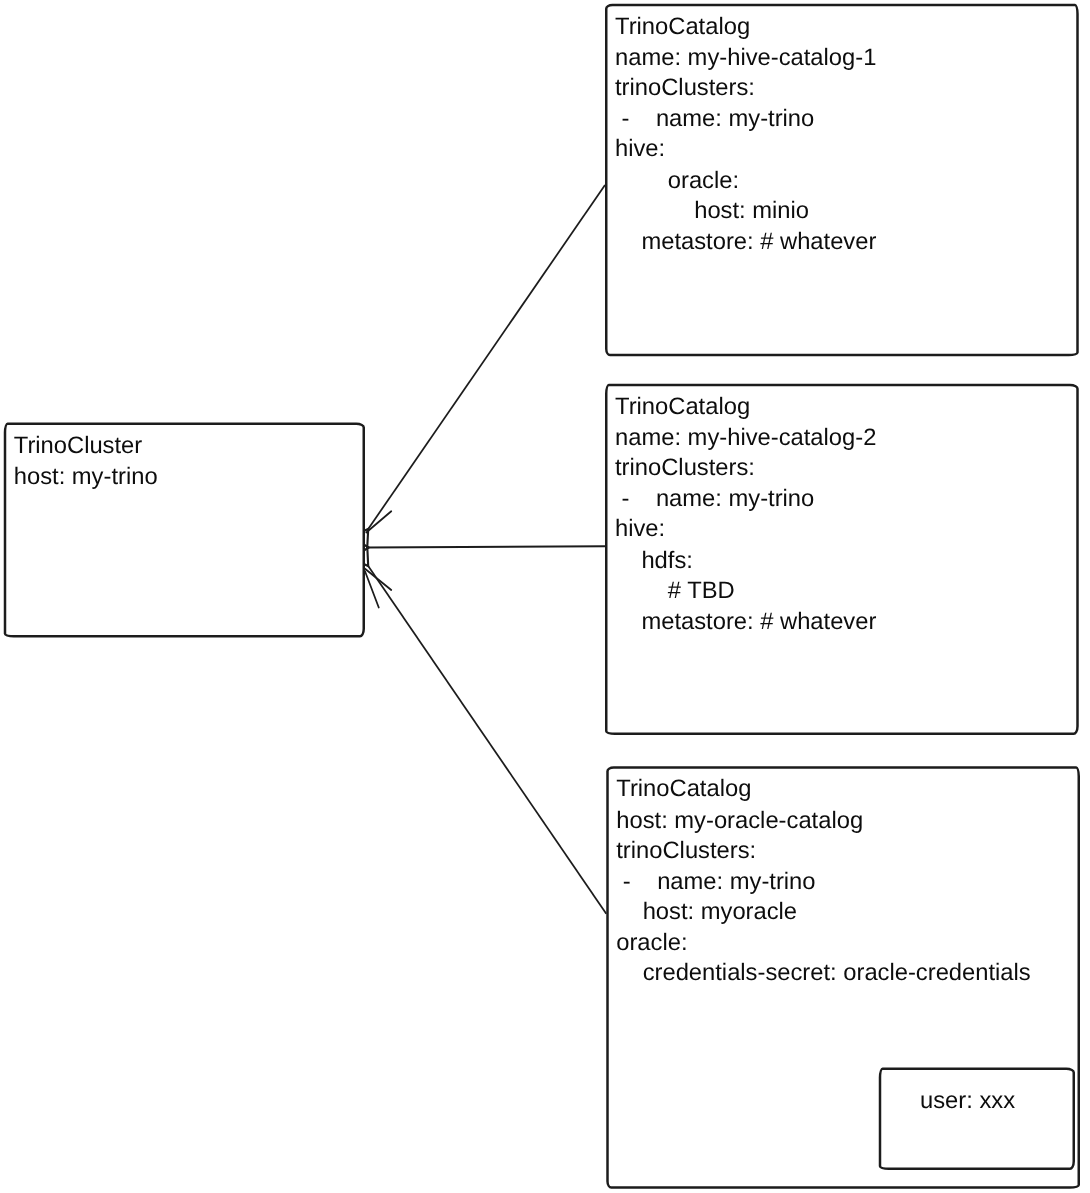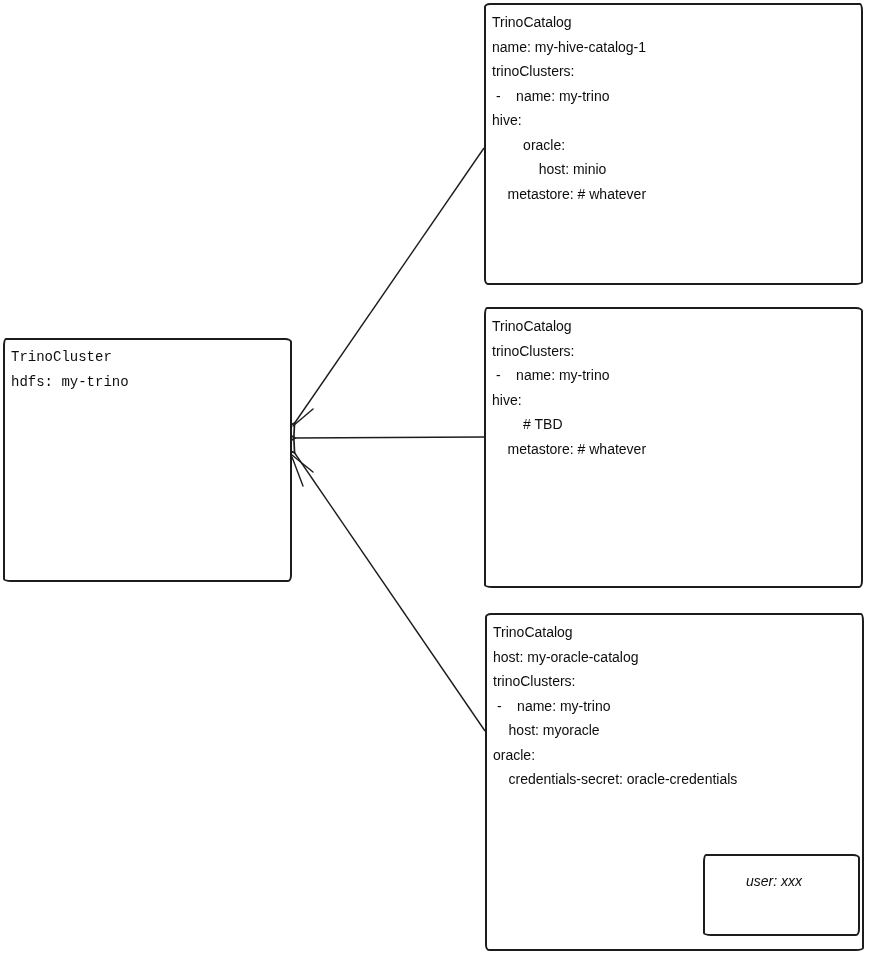--- a/index.html
+++ b/index.html
@@ -31,32 +31,31 @@
     box-sizing: border-box;
   }
   
   .sketch-a { border-radius: 3px 7px 4px 8px / 8px 4px 7px 3px; }
   .sketch-b { border-radius: 6px 3px 8px 4px / 4px 8px 3px 6px; }
   .box .text {
     padding: 5px 4px 0 6px;
   }
   .box .line {
     white-space: pre;
-    font-size: 14px;
+    font-size: 19px;
     line-height: 24.5px;
   }
-  #cluster-box   { left: 3px;   top: 338px; width: 289px; height: 244px; font-family: Liberation Mono, monospace; }
+  #cluster-box   { left: 3px;   top: 338px; width: 289px; height: 172px; }
   #catalog-box-1 { left: 484px; top: 3px;   width: 379px; height: 282px; }
   #catalog-box-2 { left: 484px; top: 307px; width: 379px; height: 281px; }
   #catalog-box-3 { left: 485px; top: 613px; width: 379px; height: 338px; }
   #secret-box    { left: 703px; top: 854px; width: 157px; height: 82px; }
   #secret-box .text {
     padding: 13px 15px 0 0;
     text-align: center;
-    font-style: italic;
   }
 </style>
 </head>
 <body>
 
 <div class="canvas">
 
   <svg class="connectors" viewBox="0 0 872 954" xmlns="http://www.w3.org/2000/svg">
     <defs>
       <marker id="ah" viewBox="-16 -16 32 32" markerWidth="32" markerHeight="32" refX="1" refY="0" orient="auto" markerUnits="userSpaceOnUse">
@@ -73,43 +72,45 @@
     <path d="M 293,426 L 313,409" fill="none" stroke="#1c1c1c" stroke-width="1.4" stroke-linecap="round"></path>
     <path d="M 292,455 L 313,472" fill="none" stroke="#1c1c1c" stroke-width="1.4" stroke-linecap="round"></path>
     <path d="M 292,457 L 303,486" fill="none" stroke="#1c1c1c" stroke-width="1.4" stroke-linecap="round"></path>
 
     <path d="M 760,815 Q 767,836 777,850" fill="none" stroke="#1c1c1c" stroke-width="1.5" marker-end="url(#ah)"></path>
   </svg>
 
   <div class="box sketch-a" id="cluster-box">
     <div class="text">
       <div class="line">TrinoCluster</div>
-      <div class="line">hdfs: my-trino</div>
+      <div class="line">host: my-trino</div>
     </div>
   </div>
 
   <div class="box sketch-b" id="catalog-box-1">
     <div class="text">
       <div class="line">TrinoCatalog</div>
       <div class="line">name: my-hive-catalog-1</div>
       <div class="line">trinoClusters:</div>
       <div class="line"> -    name: my-trino</div>
       <div class="line">hive:</div>
       <div class="line">        oracle:</div>
       <div class="line">            host: minio</div>
       <div class="line">    metastore: # whatever</div>
     </div>
   </div>
 
   <div class="box sketch-a" id="catalog-box-2">
     <div class="text">
       <div class="line">TrinoCatalog</div>
+      <div class="line">name: my-hive-catalog-2</div>
       <div class="line">trinoClusters:</div>
       <div class="line"> -    name: my-trino</div>
       <div class="line">hive:</div>
+      <div class="line">    hdfs:</div>
       <div class="line">        # TBD</div>
       <div class="line">    metastore: # whatever</div>
     </div>
   </div>
 
   <div class="box sketch-b" id="catalog-box-3">
     <div class="text">
       <div class="line">TrinoCatalog</div>
       <div class="line">host: my-oracle-catalog</div>
       <div class="line">trinoClusters:</div>

